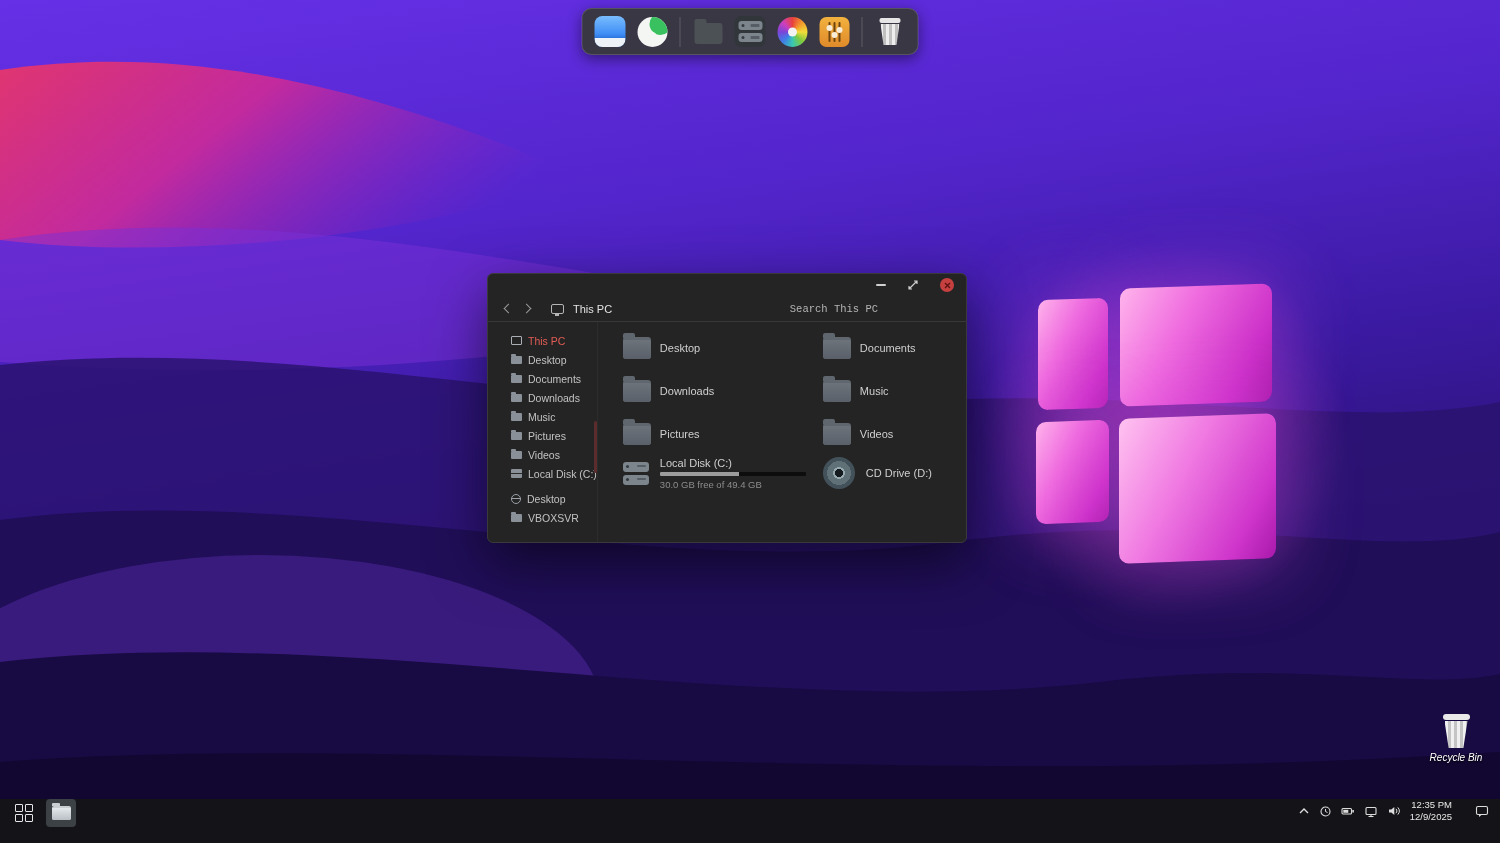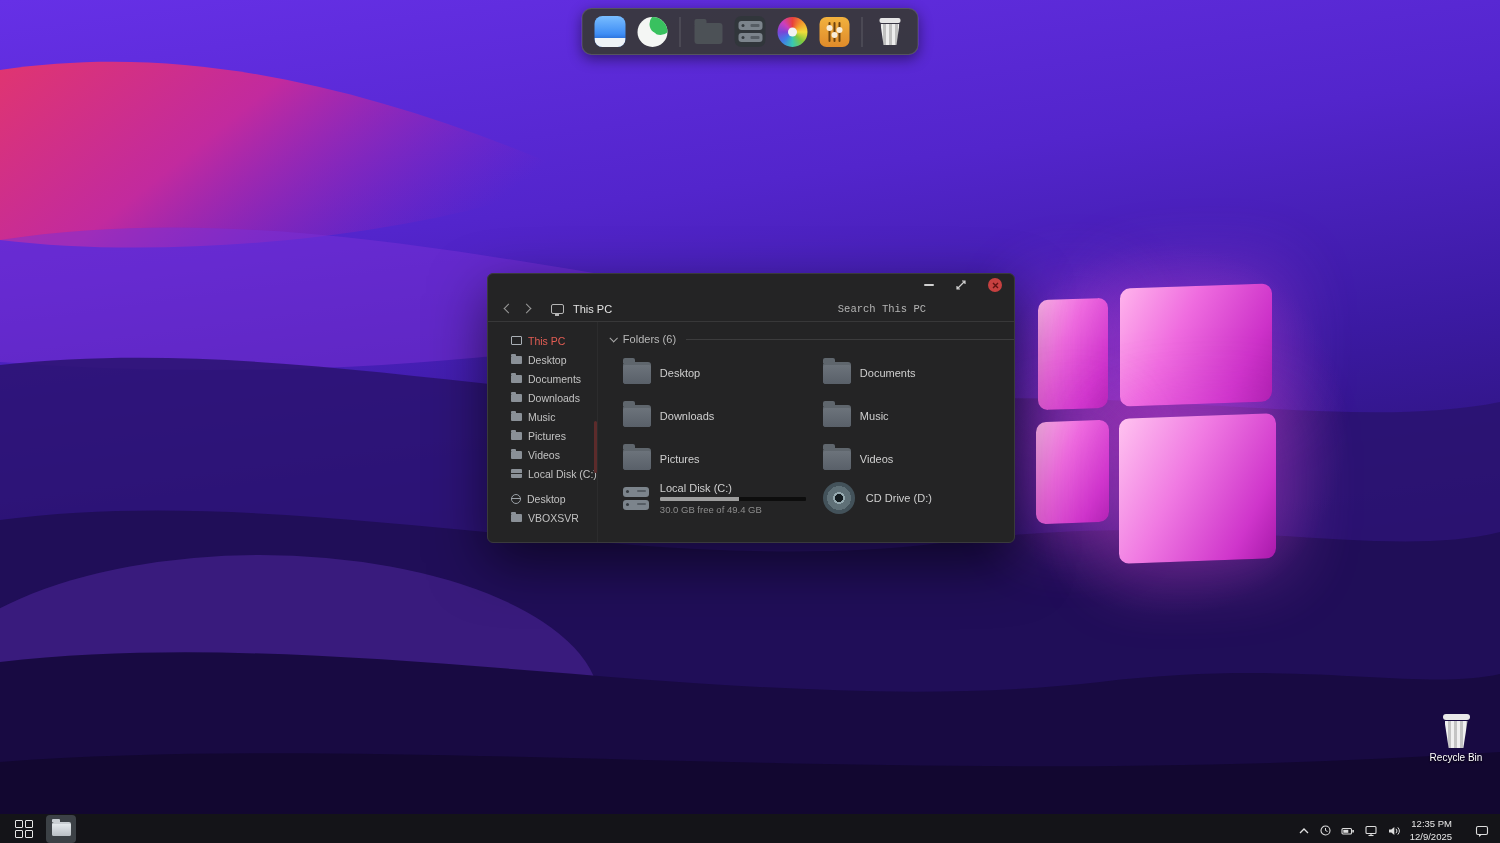--- a/index.html
+++ b/index.html
@@ -56,21 +56,21 @@
   .ic-sliders i { display:block; width:2px; height:20px; background:#6e440f; border-radius:1px; position:relative; }
   .ic-sliders i::after { content:""; position:absolute; left:-2px; width:6px; height:6px; background:#f7ecd8; border-radius:50%; }
   .ic-sliders i:nth-child(1)::after { top:3px; } .ic-sliders i:nth-child(2)::after { top:10px; } .ic-sliders i:nth-child(3)::after { top:5px; }
   .trash-can { position:relative; width:23px; height:27px; }
   .trash-can .lid { position:absolute; top:0; left:1px; right:1px; height:5px; background:#e6e6e6; border-radius:2px; }
   .trash-can .tbody { position:absolute; top:6px; left:2px; right:2px; bottom:0;
     background:repeating-linear-gradient(90deg,#ededed 0 3px,#c0c0c0 3px 6px);
     clip-path:polygon(0 0,100% 0,84% 100%,16% 100%); }
 
   
-  .window { position:absolute; left:487px; top:273px; width:528px; height:270px;
+  .window { position:absolute; left:487px; top:273px; width:480px; height:270px;
     background:#242425; border:1px solid #3a3a3c; border-radius:6px; overflow:hidden;
     box-shadow:0 20px 55px rgba(0,0,0,.55); color:#c8c8c8; font-size:11px; }
   .titlebar { height:22px; display:flex; align-items:center; justify-content:flex-end; gap:21px; padding-right:12px; }
   .tb-min { width:10px; height:2px; background:#cfcfcf; border-radius:1px; cursor:pointer; }
   .tb-max { width:12px; height:12px; display:flex; align-items:center; justify-content:center; cursor:pointer; }
   .tb-close { width:14px; height:14px; border-radius:50%; background:#c64040;
     display:flex; align-items:center; justify-content:center; cursor:pointer; }
   .navbar { height:26px; display:flex; align-items:center; padding-left:11px; border-bottom:1px solid #383839; }
   .chev { width:7px; height:7px; display:inline-block; }
   .chev-left  { border-left:1.6px solid #9a9a9a; border-bottom:1.6px solid #9a9a9a; transform:rotate(45deg); }
@@ -118,38 +118,38 @@
   .disk-info { display:flex; flex-direction:column; gap:3px; padding-top:1px; }
   .dlabel { color:#cfcfcf; }
   .dbar { width:146px; height:4px; background:#0d0d0d; border-radius:1px; overflow:hidden; }
   .dfill { height:100%; background:#9d9d9d; }
   .ddetail { color:#8d8d8d; font-size:9.5px; }
   .cd-item { display:flex; align-items:center; gap:11px; cursor:pointer; }
   .cd-ico { width:32px; height:32px; border-radius:50%; flex:0 0 auto;
     background:radial-gradient(circle,#141c20 0 4px,#95a9af 4px 6px,#5f7077 6px 12px,#43525a 12px 16px); }
 
   
-  .taskbar { position:absolute; left:0; right:0; bottom:0; height:29px;
-    background:rgba(21,21,23,.95); display:flex; align-items:flex-end; }
+  .taskbar { position:absolute; left:0; right:0; bottom:0; height:44px;
+    background:rgba(21,21,23,.95); display:flex; align-items:flex-start; }
   .start-btn { margin-left:10px; width:28px; height:28px; display:flex; align-items:center; justify-content:center; cursor:pointer; }
   .start-grid { display:grid; grid-template-columns:8px 8px; grid-template-rows:8px 8px; gap:2px; }
   .start-grid span { border:1.6px solid #e6e6e6; border-radius:1px; }
   .task-app { margin-left:8px; width:30px; height:28px; border-radius:4px; background:#3c4146;
     display:flex; align-items:center; justify-content:center; cursor:pointer; }
   .tfolder { width:19px; height:14px; background:#c9ced3; border-radius:2px; position:relative; }
   .tfolder::before { content:""; position:absolute; top:-3px; left:0; width:8px; height:3px; background:#c9ced3; border-radius:1px 1px 0 0; }
   .tfolder::after { content:""; position:absolute; inset:2px 0 0 0; border-radius:1px 1px 2px 2px;
     background:linear-gradient(#e3e8ec,#b9bfc5); }
   .tray { margin-left:auto; display:flex; align-items:center; gap:9px; padding-right:10px; }
   .tray svg { display:block; cursor:pointer; }
   .clock { text-align:right; font-size:9.5px; line-height:1.3; color:#e8e8e8; cursor:pointer; }
 
   
   .recycle { position:absolute; left:1427px; top:714px; width:58px; display:flex; flex-direction:column;
-    align-items:center; gap:4px; cursor:pointer; }
+    align-items:center; gap:4px; cursor:pointer;font-style:italic; }
   .rb-can { position:relative; width:27px; height:34px; }
   .rb-can .lid { position:absolute; top:0; left:0; right:0; height:6px; background:#e9e9e9; border-radius:3px; }
   .rb-can .tbody { position:absolute; top:7px; left:2px; right:2px; bottom:0;
     background:repeating-linear-gradient(90deg,#f0f0f0 0 3px,#c4c4c4 3px 6px);
     clip-path:polygon(0 0,100% 0,82% 100%,18% 100%); }
   .rb-label { color:#fff; font-size:10px; text-shadow:0 1px 2px rgba(0,0,0,.9); }
 </style>
 </head>
 <body>
 
@@ -285,25 +285,20 @@
           <span>Desktop</span>
         </div>
         <div class="side-item">
           <span class="mi mi-folder"></span>
           <span>VBOXSVR</span>
         </div>
         <div class="side-thumb"></div>
       </div>
 
       <div class="content">
-        <div class="sec-head">
-          <span class="sec-chev"></span>
-          <span class="sec-title">Folders (6)</span>
-          <span class="sec-rule"></span>
-        </div>
         <div class="folder-grid">
           <div class="fitem">
             <span class="folder-ico"></span>
             <span class="flabel">Desktop</span>
           </div>
           <div class="fitem">
             <span class="folder-ico"></span>
             <span class="flabel">Documents</span>
           </div>
           <div class="fitem">

